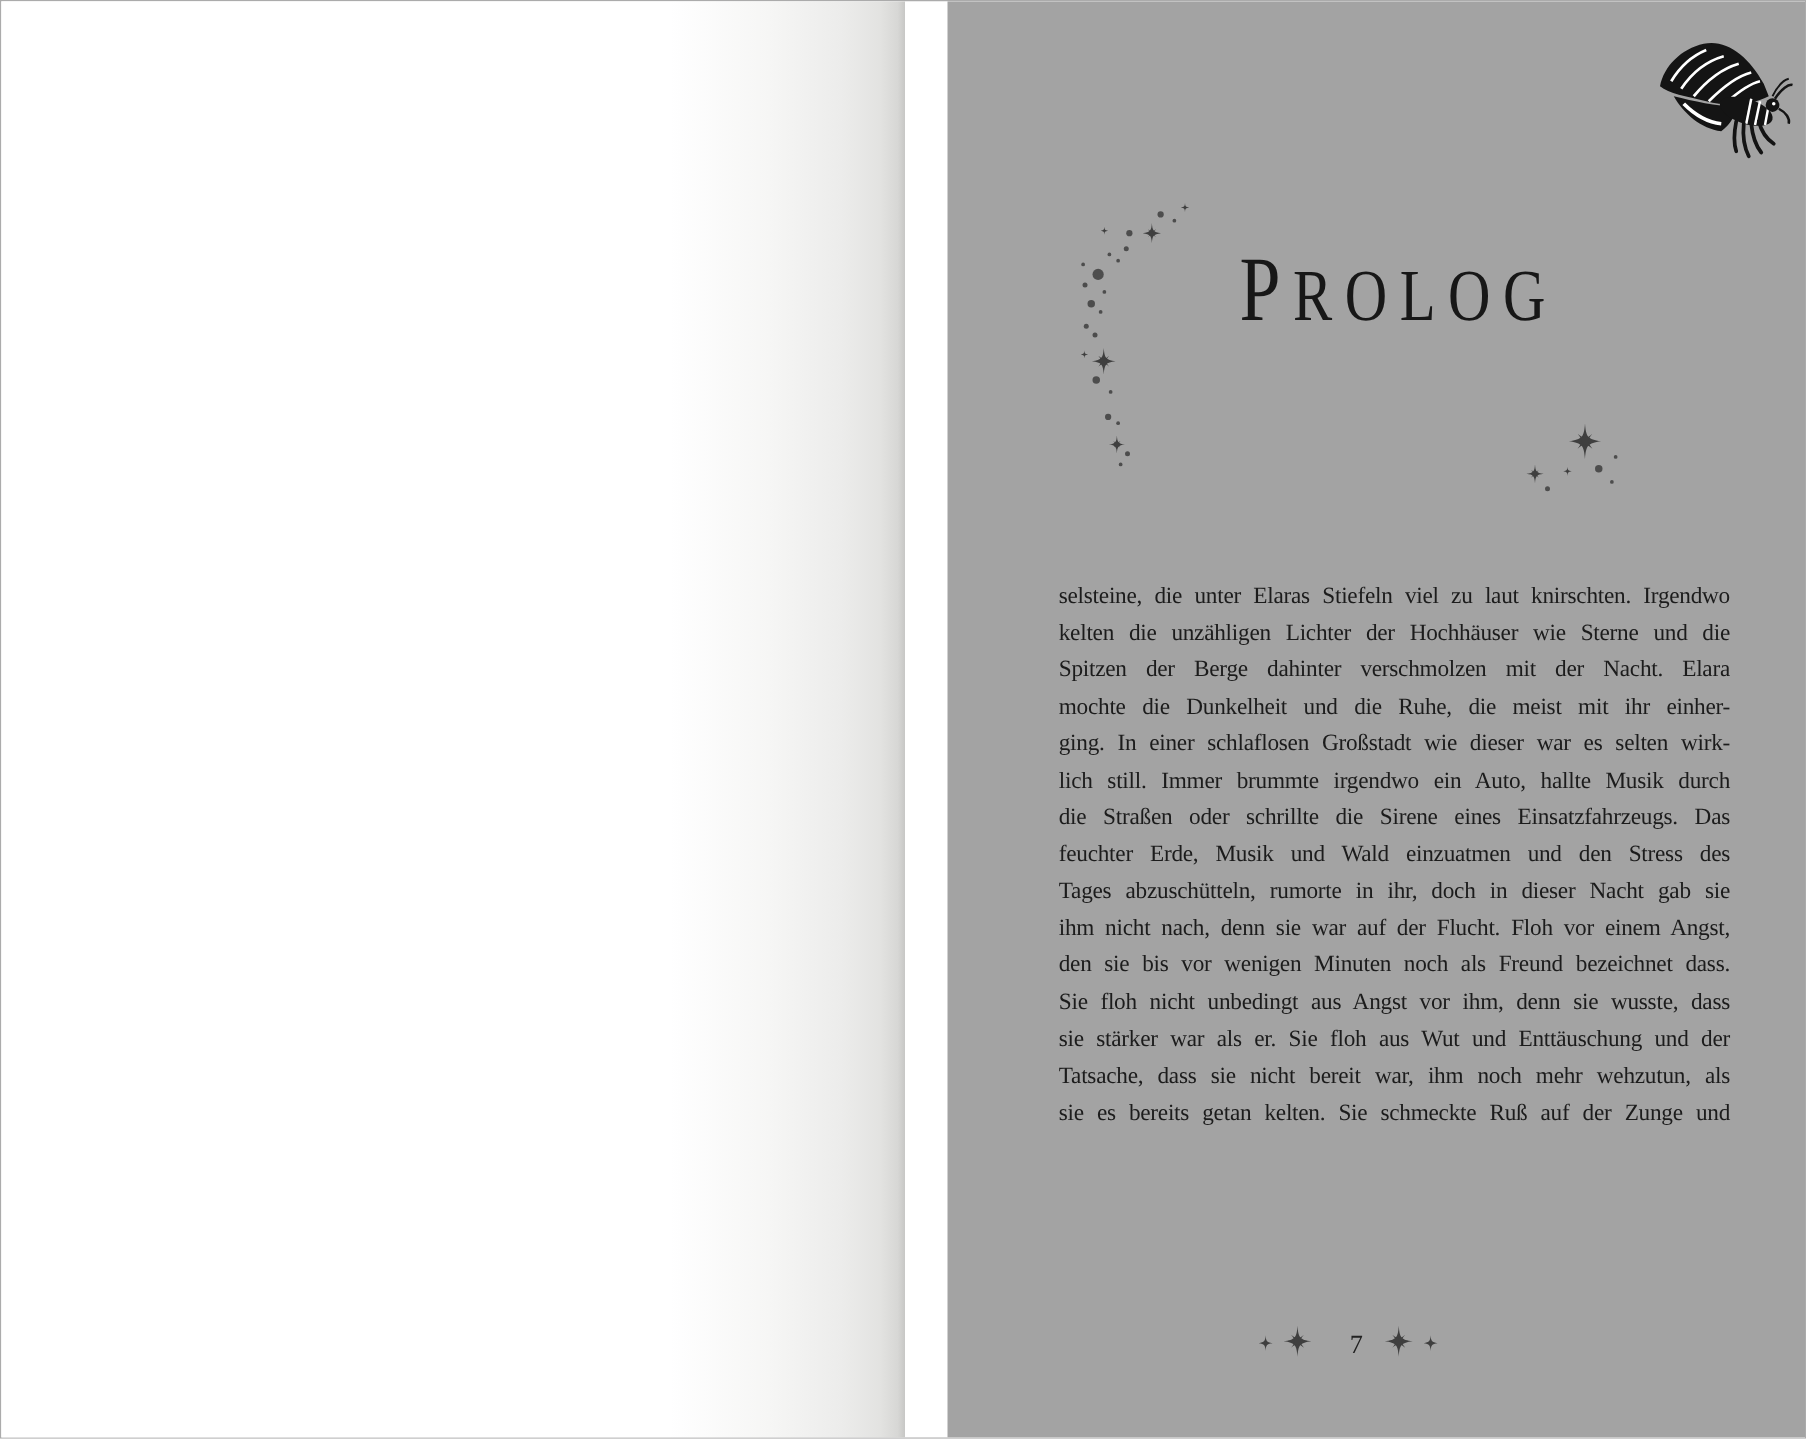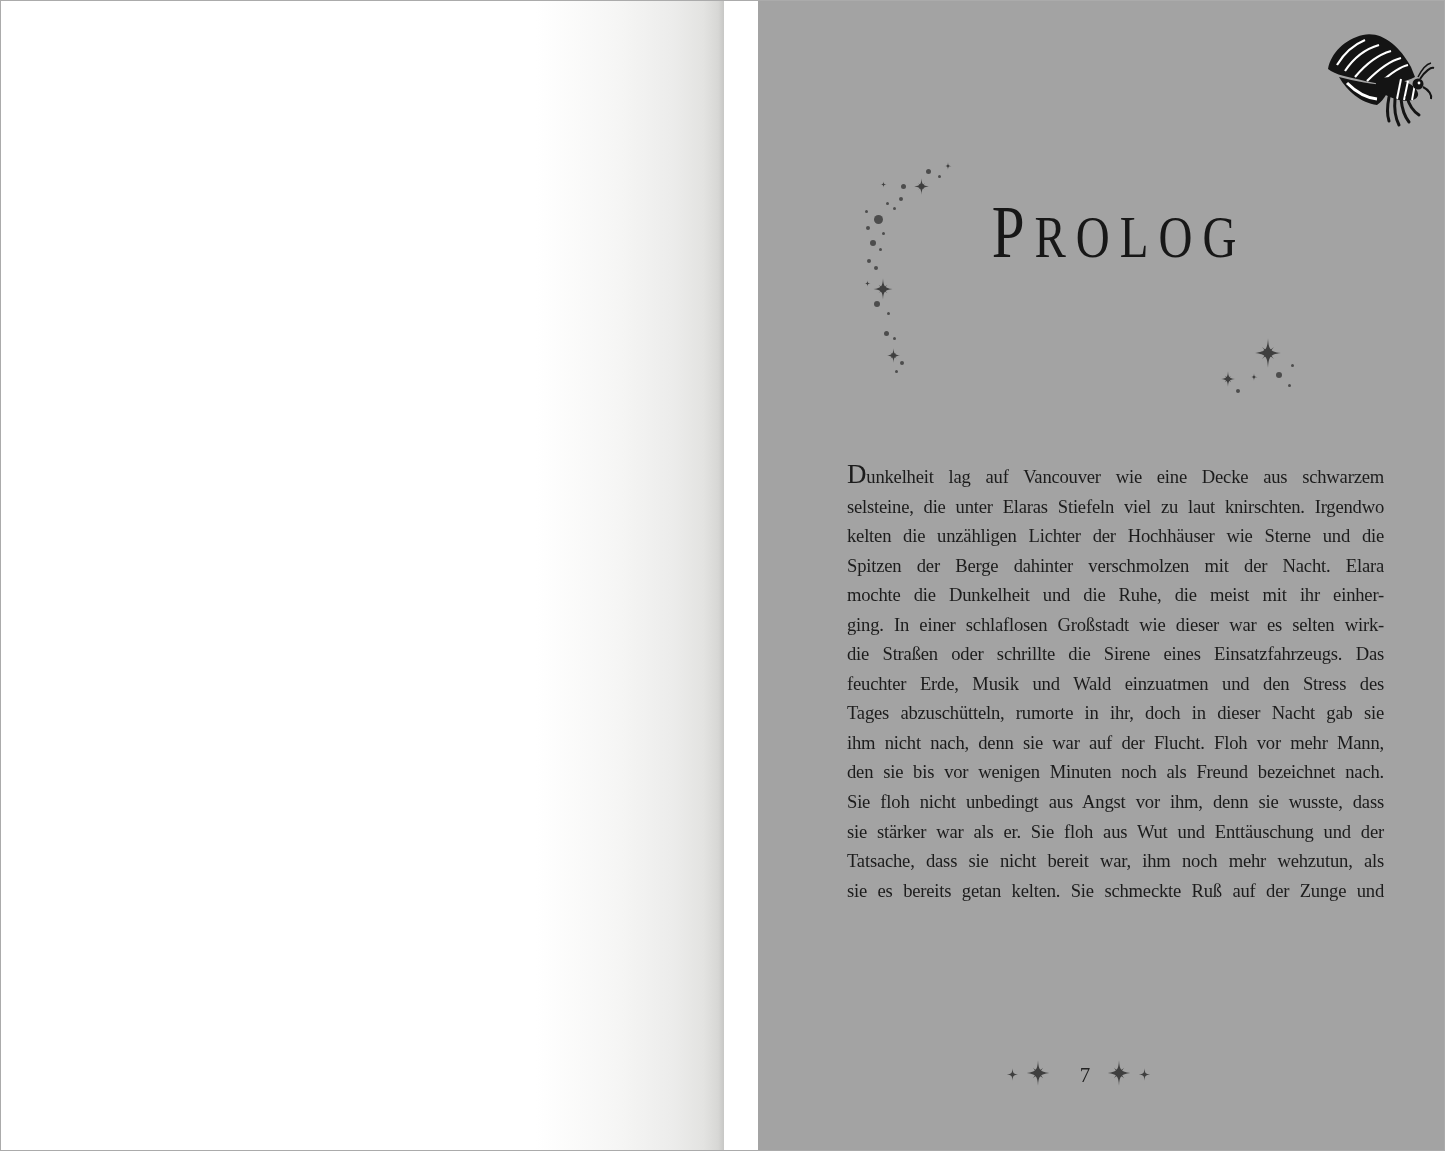--- a/index.html
+++ b/index.html
@@ -79,31 +79,31 @@
           <path d="M78 72 C79 82 82 90 86 95"></path>
           <path d="M72 72 C71 82 73 92 76 98"></path>
           <path d="M66 70 C64 80 64 88 66 94"></path>
         </g>
       </svg>
     </div>
 
     <h1 class="heading"><span class="h-initial">P</span><span class="h-rest">ROLOG</span></h1>
 
     <div class="body-text" id="paragraph">
-        <div class="tline"><span class="dropcap">D</span>unkelheit lag auf Vancouver wie eine Decke aus schwarzem</div>
         <div class="tline">selsteine, die unter Elaras Stiefeln viel zu laut knirschten. Irgendwo</div>
         <div class="tline">kelten die unzähligen Lichter der Hochhäuser wie Sterne und die</div>
         <div class="tline">Spitzen der Berge dahinter verschmolzen mit der Nacht. Elara</div>
         <div class="tline">mochte die Dunkelheit und die Ruhe, die meist mit ihr einher-</div>
         <div class="tline">ging. In einer schlaflosen Großstadt wie dieser war es selten wirk-</div>
+        <div class="tline">lich still. Immer brummte irgendwo ein Auto, hallte Musik durch</div>
         <div class="tline">die Straßen oder schrillte die Sirene eines Einsatzfahrzeugs. Das</div>
         <div class="tline">feuchter Erde, Musik und Wald einzuatmen und den Stress des</div>
         <div class="tline">Tages abzuschütteln, rumorte in ihr, doch in dieser Nacht gab sie</div>
-        <div class="tline">ihm nicht nach, denn sie war auf der Flucht. Floh vor mehr Mann,</div>
-        <div class="tline">den sie bis vor wenigen Minuten noch als Freund bezeichnet nach.</div>
+        <div class="tline">ihm nicht nach, denn sie war auf der Flucht. Floh vor einem Angst,</div>
+        <div class="tline">den sie bis vor wenigen Minuten noch als Freund bezeichnet dass.</div>
         <div class="tline">Sie floh nicht unbedingt aus Angst vor ihm, denn sie wusste, dass</div>
         <div class="tline">sie stärker war als er. Sie floh aus Wut und Enttäuschung und der</div>
         <div class="tline">Tatsache, dass sie nicht bereit war, ihm noch mehr wehzutun, als</div>
         <div class="tline">sie es bereits getan kelten. Sie schmeckte Ruß auf der Zunge und</div>
       </div>
 
   </div>
 
   <div class="footer">
     <span class="pagenum">7</span>

